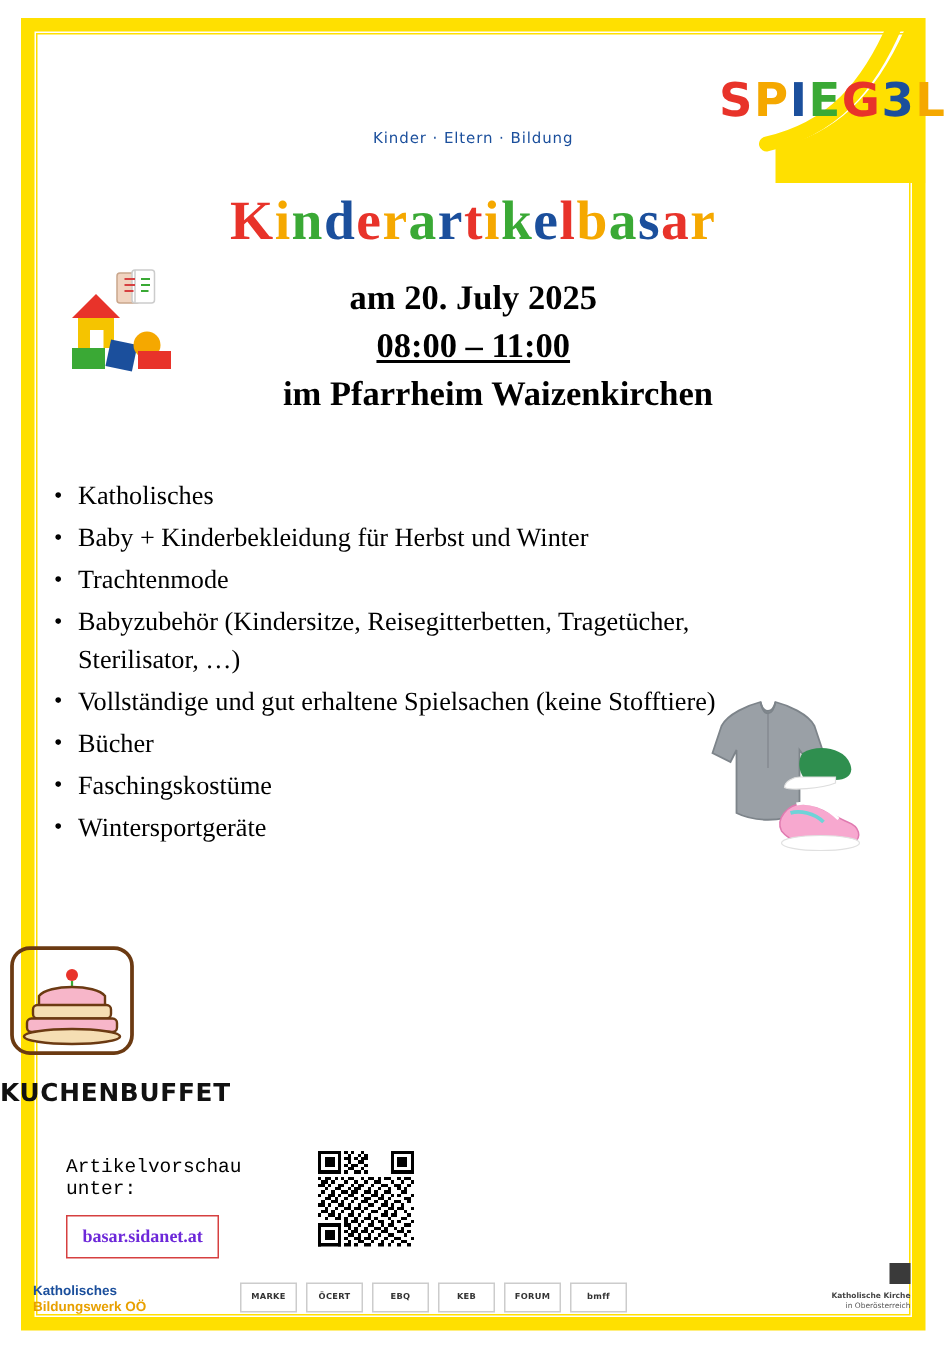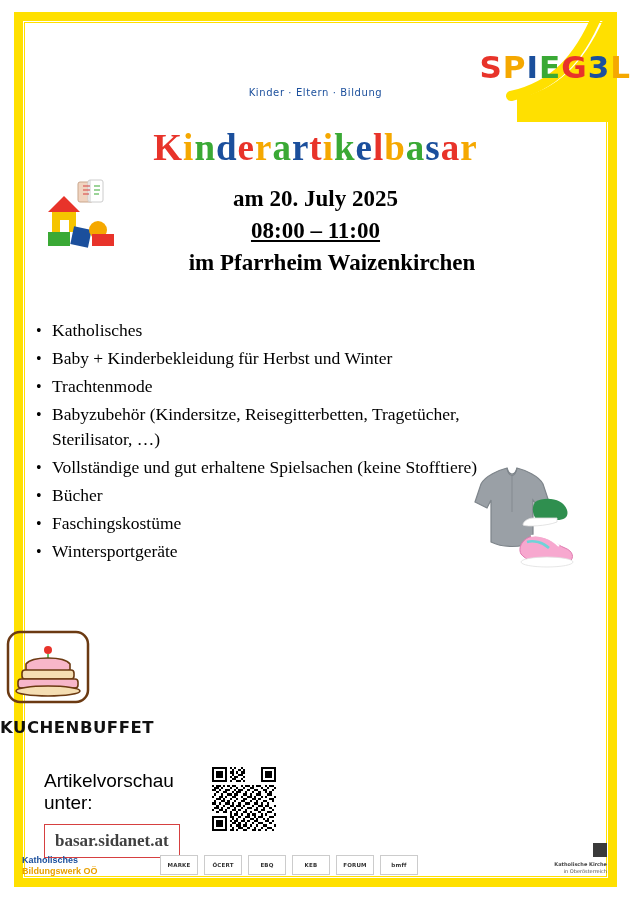--- a/index.html
+++ b/index.html
@@ -163,32 +163,32 @@
   }
 
   
   .preview {
     position: absolute;
     left: 44px;
     top: 770px;
     width: 170px;
   }
   .preview-label {
-    font-family: Liberation Sans, sans-serif;
-    font-size: 19px;
+    font-family: Liberation Mono, monospace;
+    font-size: 13px;
     color: #000;
     margin-bottom: 10px;
   }
   .preview-link-box {
     border: 1.5px solid #d64040;
     padding: 6px 10px;
     display: inline-block;
     font-family: "Liberation Serif", serif;
-    font-size: 17px;
-    color: #404040;
+    font-size: 12px;
+    color: #6d28d9;
     font-weight: bold;
   }
   .qr {
     position: absolute;
     left: 212px;
     top: 767px;
     width: 64px;
     height: 64px;
   }
 

